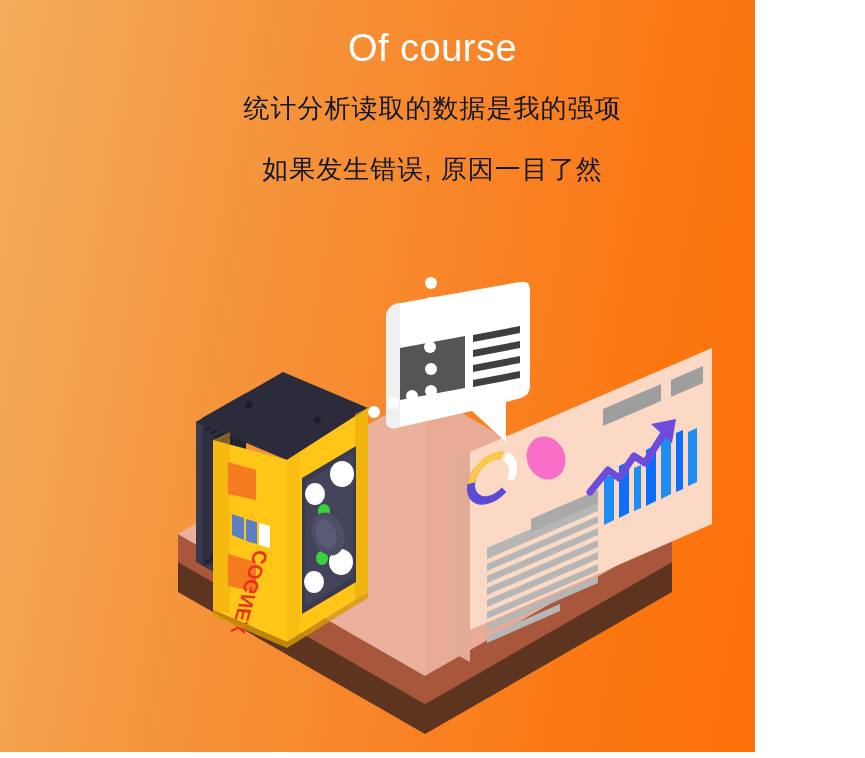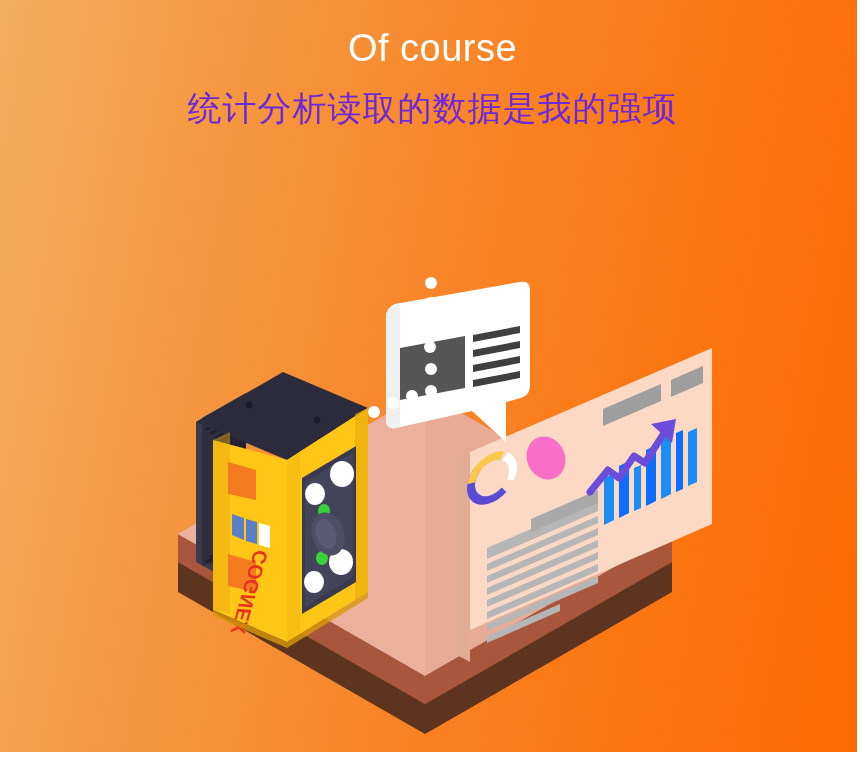--- a/index.html
+++ b/index.html
@@ -5,21 +5,21 @@
   html, body {
     margin: 0;
     padding: 0;
     background: #ffffff;
   }
   body {
     font-family: "Liberation Sans", "DejaVu Sans", sans-serif;
   }
   #poster {
     position: relative;
-    width: 857px;
+    width: 755px;
     height: 758px;
     overflow: hidden;
     background: #ffffff;
   }
   #bg {
     position: absolute;
     left: 0; top: 0;
     width: 865px;
     height: 752px;
     background: linear-gradient(100deg, #f4ae5c 0%, #f49a43 22%, #f8862a 48%, #fb7712 72%, #fc6a02 100%);
@@ -41,25 +41,25 @@
   }
   .line-en {
     font-size: 38px;
     font-weight: 300;
     letter-spacing: 0.5px;
     line-height: 60px;
     margin-top: 18px;
     color: #ffffff;
   }
   .line-cn {
-    font-size: 34px;
+    font-size: 26px;
     font-weight: 400;
     line-height: 61px;
     letter-spacing: 1px;
-    color: #6d28d9;
+    color: #0f172a;
   }
 
   
   #illustration {
     position: absolute;
     left: 0; top: 262px;
     width: 865px;
     height: 496px;
   }
   #illustration svg { display: block; }
@@ -67,20 +67,21 @@
 </head>
 <body>
 
 <div id="poster">
 
   <div id="bg"></div>
 
   <div id="headline">
     <div class="line-en">Of course</div>
     <div class="line-cn">统计分析读取的数据是我的强项</div>
+    <div class="line-cn">如果发生错误, 原因一目了然</div>
   </div>
 
   <div id="illustration">
     <svg width="865" height="496" viewBox="0 0 865 496" xmlns="http://www.w3.org/2000/svg">
 
       <g>
         <path d="M178 300 L425 442 L672 300 L672 330 L425 472 L178 330 Z" fill="#5d3420"></path>
         <path d="M178 300 L425 442 L672 300 L425 158 Z" fill="#5d3420"></path>
       </g>
 

